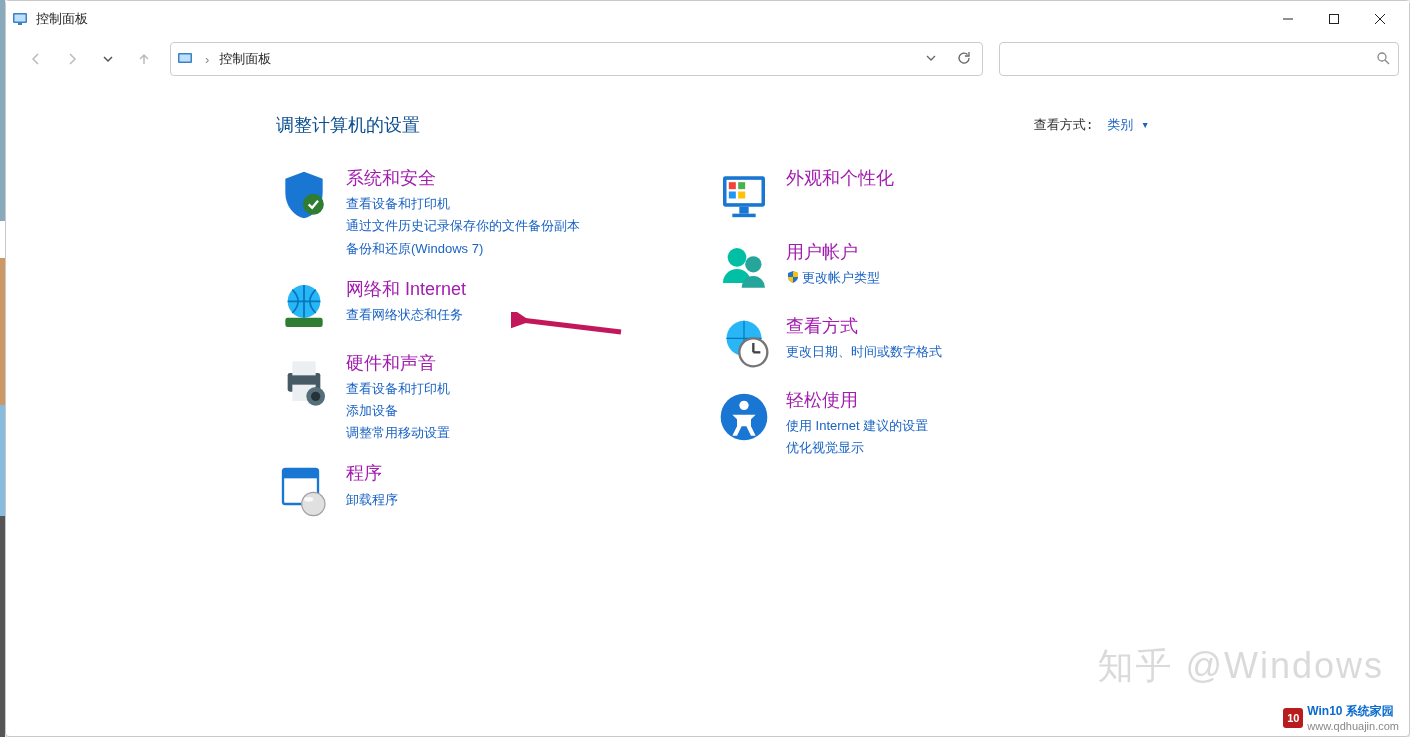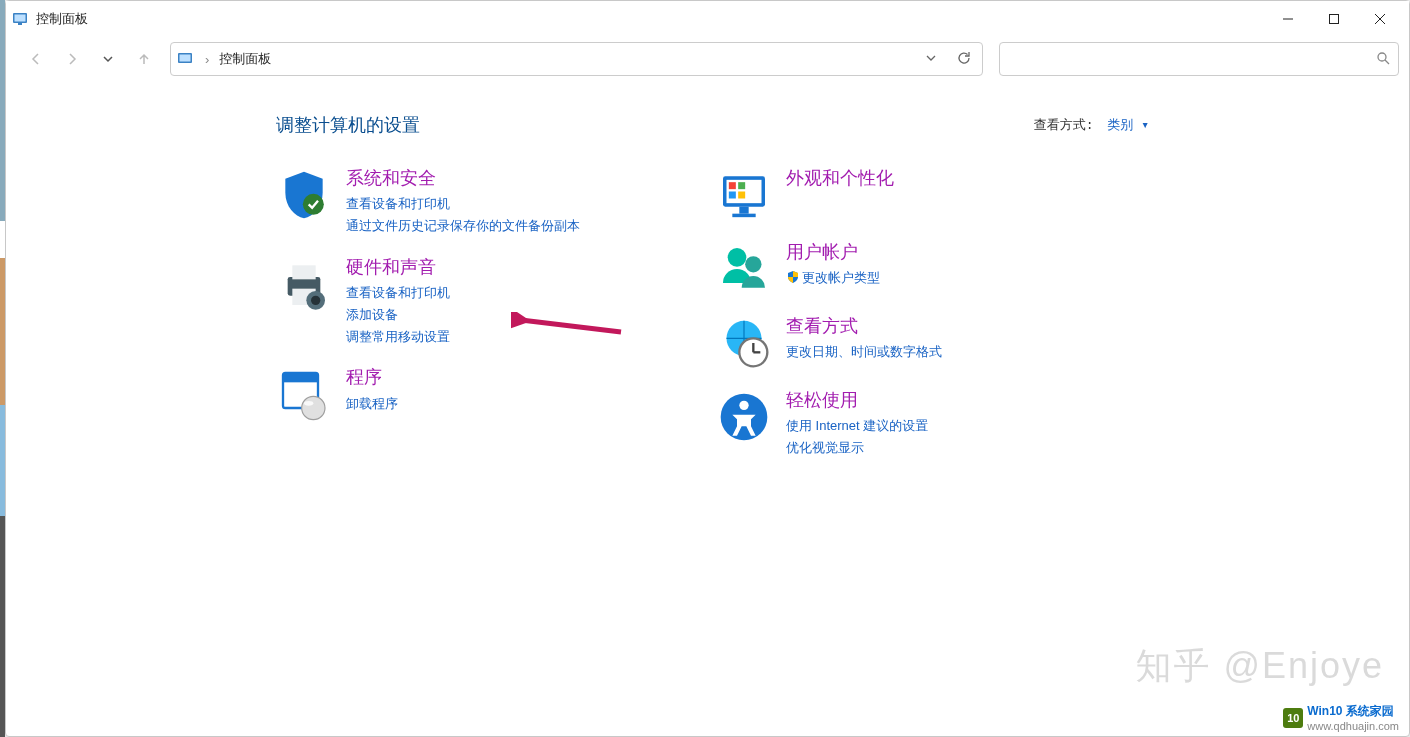--- a/index.html
+++ b/index.html
@@ -137,21 +137,21 @@
   right: 10px;
   bottom: 4px;
   font-size: 12px;
   color: #0a6bcf;
   display:flex;
   align-items:center;
   gap:4px;
   pointer-events:none;
 }
 .watermark2 .wm-ico {
-  width:20px;height:20px;background:#4d7c0f;color:#fff;border-radius:3px;
+  width:20px;height:20px;background:#b91c1c;color:#fff;border-radius:3px;
   display:inline-flex;align-items:center;justify-content:center;font-weight:bold;font-size:11px;
 }
 .watermark2 .line2{ font-size:11px; color:#888; display:block;}
 .edge-strip{
   position:absolute; left:0; top:0; bottom:0; width:5px;
   background: linear-gradient(#8ab 0 30%, #fff 30% 35%, #c96 35% 55%, #8bd 55% 70%, #555 70% 100%);
 }
 </style>
 </head>
 <body>
@@ -255,20 +255,34 @@
               <svg viewBox="0 0 48 48">
                 <path d="M24 4 L40 10 V22 C40 34 32 42 24 44 C16 42 8 34 8 22 V10 Z" fill="#1976d2"></path>
                 <circle cx="32" cy="32" r="9" fill="#2e7d32"></circle>
                 <path d="M28 32 l3 3 l5 -6" stroke="#fff" stroke-width="2" fill="none"></path>
               </svg>
             </div>
             <div class="cat-body">
               <div class="cat-title">系统和安全</div>
               <a class="cat-link">查看设备和打印机</a>
               <a class="cat-link">通过文件历史记录保存你的文件备份副本</a>
+              <a class="cat-link">备份和还原(Windows 7)</a>
+            </div>
+          </div>
+          <div class="category">
+            <div class="cat-icon">
+              <svg viewBox="0 0 48 48">
+                <circle cx="24" cy="20" r="14" fill="#29b6f6"></circle>
+                <path d="M10 20 h28 M24 6 v28 M14 10 q10 10 0 20 M34 10 q-10 10 0 20" stroke="#0277bd" stroke-width="1.5" fill="none"></path>
+                <rect x="8" y="34" width="32" height="8" rx="2" fill="#2e7d32"></rect>
+              </svg>
+            </div>
+            <div class="cat-body">
+              <div class="cat-title">网络和 Internet</div>
+              <a class="cat-link">查看网络状态和任务</a>
             </div>
           </div>
           <div class="category">
             <div class="cat-icon">
               <svg viewBox="0 0 48 48">
                 <rect x="10" y="18" width="28" height="16" rx="2" fill="#455a64"></rect>
                 <rect x="14" y="8" width="20" height="12" fill="#eceff1"></rect>
                 <rect x="14" y="28" width="20" height="14" fill="#eceff1"></rect>
                 <circle cx="34" cy="38" r="8" fill="#546e7a"></circle>
                 <circle cx="34" cy="38" r="4" fill="#263238"></circle>
@@ -367,21 +381,21 @@
 
     <svg class="arrow-annot" width="120" height="28">
       <defs>
           <marker id="ah" markerWidth="10" markerHeight="10" refX="2" refY="5" orient="auto">
             <path d="M10 0 L0 5 L10 10 z" fill="#c2185b"></path>
           </marker>
         </defs>
       <line x1="110" y1="20" x2="10" y2="8" stroke="#c2185b" stroke-width="5" marker-end="url(#ah)"></line>
     </svg>
 
-    <div class="watermark1">知乎 @Enjoye</div>
+    <div class="watermark1">知乎 @Windows</div>
     <div class="watermark2">
       <span class="wm-ico">10</span>
       <span>
         <span style="font-weight:bold;">Win10 系统家园</span>
         <span class="line2">www.qdhuajin.com</span>
       </span>
     </div>
 
   </div>
 </div>

